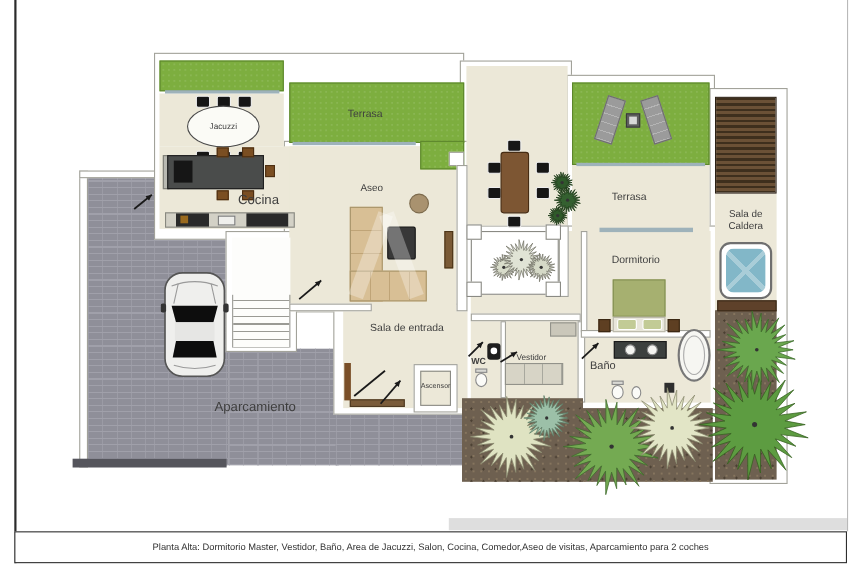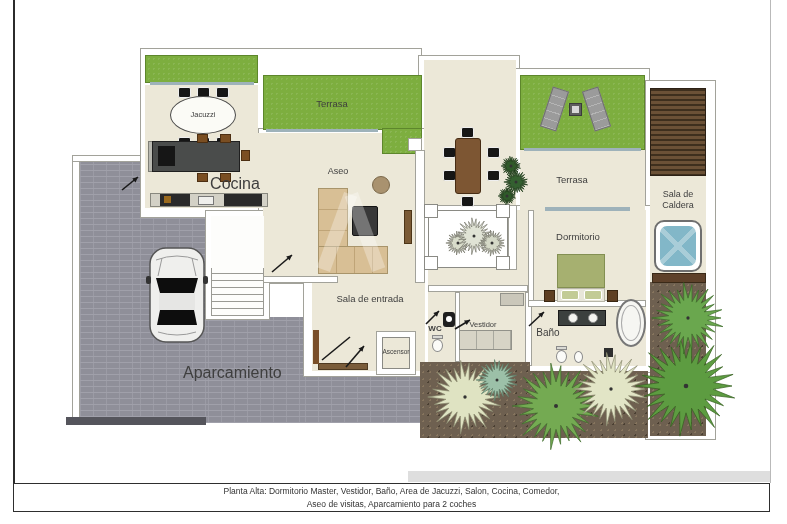--- a/index.html
+++ b/index.html
@@ -21,21 +21,21 @@
   .deck{background:repeating-linear-gradient(180deg,#3e2f1d 0 2px,#6b5136 2px 5px);
         border:1px solid #2c2115;}
   .label{position:absolute;color:#3e3e3e;text-align:center;line-height:1.15;}
   .chair{position:absolute;width:11px;height:9px;background:#161616;border:1px solid #efefef;border-radius:2px;}
   .stool{position:absolute;background:#7a4e22;border:1px solid #4d2f12;}
   .pillar{position:absolute;width:12px;height:12px;background:#fff;border:1px solid #8a8a84;}
   .oval{border-radius:50%;}
   .tb{display:flex;border:1px solid #2e2e2e;background:#fff;}
   .tb-left{width:182px;border-right:1px solid #2e2e2e;display:flex;align-items:center;justify-content:center;
            font-size:12px;color:#333;}
-  .tb-right{flex:1;display:flex;flex-direction:column;align-items:center;justify-content:center;
+  .tb-right{flex:1;display:flex;flex-direction:row;align-items:center;justify-content:center;
             font-size:8.5px;line-height:1.5;color:#333;text-align:left;}
 </style>
 </head>
 <body>
 
 <div class="plan">
 
   <div class="abs" style="left:13px;top:0;width:1.5px;height:512px;background:#2b2b2b;"></div>
   <div class="abs" style="left:770px;top:0;width:1px;height:483px;background:#b9b9b9;"></div>
   <div class="abs" style="left:408px;top:471px;width:362px;height:11px;background:#dedede;"></div>
@@ -229,32 +229,32 @@
       <line x1="426" y1="324" x2="439" y2="311" stroke="#1a1a1a" stroke-width="1.6"></line>
       <polygon points="439.0,311.0 437.0,316.7 433.3,313.0" fill="#1a1a1a"></polygon>
       <line x1="455" y1="329" x2="470" y2="320" stroke="#1a1a1a" stroke-width="1.6"></line>
       <polygon points="470.0,320.0 466.7,325.0 464.0,320.5" fill="#1a1a1a"></polygon>
       <line x1="346" y1="367" x2="364" y2="346" stroke="#1a1a1a" stroke-width="1.6"></line>
       <polygon points="364.0,346.0 362.5,351.8 358.5,348.4" fill="#1a1a1a"></polygon>
       <line x1="322" y1="360" x2="350" y2="337" stroke="#1a1a1a" stroke-width="1.6"></line>
     </svg>
 
   <div class="label" style="left:303px;top:99px;width:58px;font-size:9.5px;">Terrasa</div>
-  <div class="label" style="left:209px;top:175px;width:52px;font-size:16px;">Cocina</div>
+  <div class="label" style="left:209px;top:175px;width:52px;font-size:12px;">Cocina</div>
   <div class="label" style="left:314px;top:166px;width:48px;font-size:9px;">Aseo</div>
   <div class="label" style="left:543px;top:175px;width:58px;font-size:9.5px;">Terrasa</div>
   <div class="label" style="left:648px;top:189px;width:60px;font-size:9px;">Sala de</div>
   <div class="label" style="left:648px;top:200px;width:60px;font-size:9px;">Caldera</div>
   <div class="label" style="left:539px;top:232px;width:78px;font-size:9.5px;">Dormitorio</div>
   <div class="label" style="left:318px;top:294px;width:104px;font-size:9.5px;">Sala de entrada</div>
   <div class="label" style="left:423px;top:324px;width:24px;font-size:8px;font-weight:bold;">WC</div>
   <div class="label" style="left:457px;top:321px;width:52px;font-size:7.5px;">Vestidor</div>
   <div class="label" style="left:524px;top:327px;width:48px;font-size:10px;">Baño</div>
   <div class="label" style="left:376px;top:348px;width:40px;font-size:6.5px;">Ascensor</div>
-  <div class="label" style="left:183px;top:364px;width:98px;font-size:16px;">Aparcamiento</div>
+  <div class="label" style="left:183px;top:364px;width:98px;font-size:12px;">Aparcamiento</div>
 
   <div class="abs tb" style="left:13px;top:483px;width:757px;height:29px;">
     <div class="tb-right">
       <span>Planta Alta: Dormitorio Master, Vestidor, Baño, Area de Jacuzzi, Salon, Cocina, Comedor,</span>
       <span>Aseo de visitas, Aparcamiento para 2 coches</span>
     </div>
   </div>
 </div>
 
 </body></html>

